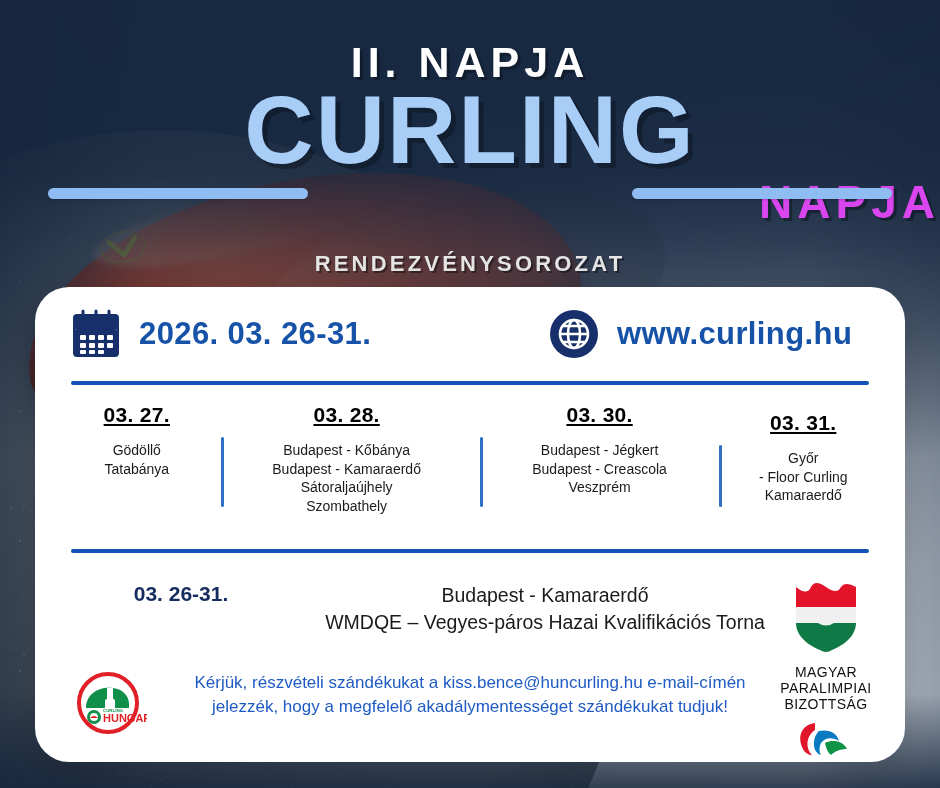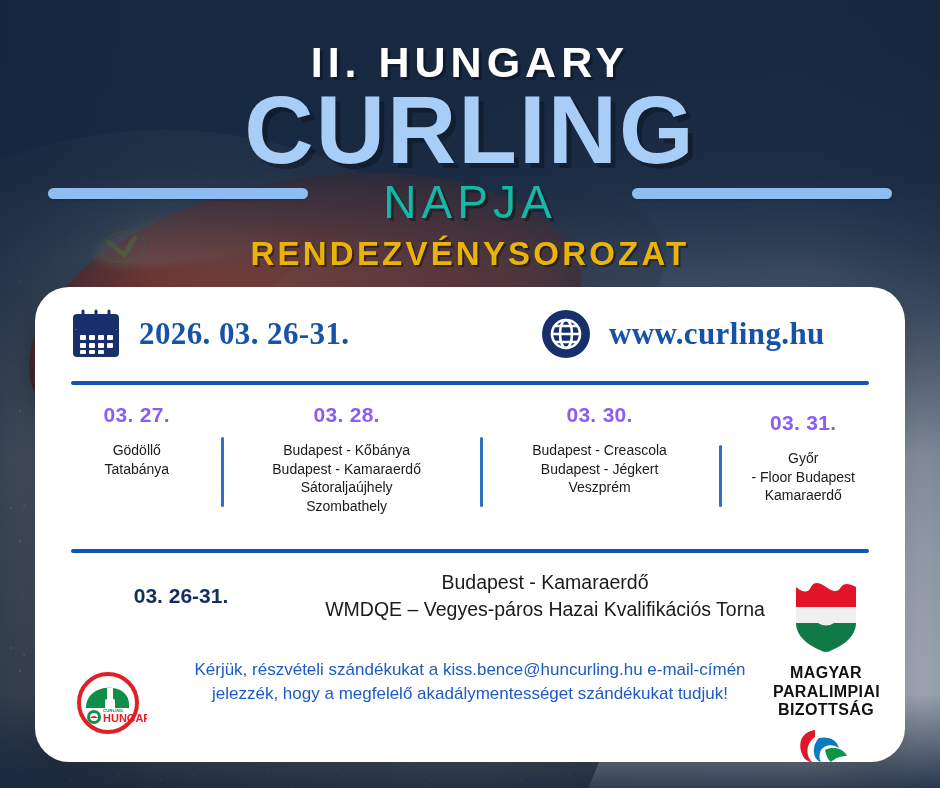--- a/index.html
+++ b/index.html
@@ -149,31 +149,32 @@
     font-size: 96px;
     line-height: 1.02;
     font-weight: 900;
     letter-spacing: 2px;
     color: #a8cdf7;
     text-shadow: 5px 5px 0 rgba(0,0,0,.26);
   }
   .t-sub {
     margin: -4px 0 0;
     font-size: 46px;
-    font-weight: 400;
+    font-weight: 700;
     letter-spacing: 5px;
-    color: #14b8a6;
+    color: #d946ef;
     text-shadow: 3px 3px 0 rgba(0,0,0,.33);
+    text-align: right;
   }
   .t-tag {
-    margin: 6px 0 0;
-    font-size: 33px;
+    margin: 22px 0 0;
+    font-size: 22px;
     font-weight: 900;
     letter-spacing: 3.2px;
-    color: #eab308;
+    color: #e5e5e5;
     text-shadow: 2px 2px 0 rgba(0,0,0,.40);
   }
   
   .rule {
     position: absolute;
     height: 11px;
     border-radius: 6px;
     background: #8fbdf2;
     box-shadow: 0 1px 2px rgba(0,0,0,.18);
     z-index: 5;
@@ -193,22 +194,21 @@
     z-index: 6;
     box-shadow: 0 10px 34px rgba(0,0,0,.22);
     overflow: hidden;
   }
 
   
   .inforow {
     display: flex;
     align-items: center;
     padding: 22px 36px 0 36px;
-    gap: 0;
-    font-family: Liberation Serif, serif;
+    gap: 8px;
   }
   .infoitem { display: flex; align-items: center; gap: 18px; }
   .infoitem.date { width: 470px; }
   .ico { flex: 0 0 auto; display: block; }
   .info-text {
     font-size: 31px;
     font-weight: 900;
     color: #1652a8;
     letter-spacing: .4px;
     white-space: nowrap;
@@ -241,36 +241,38 @@
   .col .vdiv {
     position: absolute;
     left: 0; top: 34px; bottom: 8px;
     width: 3px;
     background: #2f6fc4;
     border-radius: 2px;
   }
   .col-date {
     font-size: 21px;
     font-weight: 900;
-    color: #8b5cf6;
+    color: #000000;
     letter-spacing: .3px;
     margin: 0 0 14px;
+    text-decoration: underline;
   }
   .col-list {
     font-size: 14px;
     line-height: 1.33;
     color: #1b1b1b;
     font-weight: 400;
   }
 
   
   .wide {
     display: flex;
-    align-items: center;
+    align-items: flex-start;
     padding: 16px 36px 0 36px;
+    margin-top: 13px;
   }
   .wide-date {
     width: 220px;
     font-size: 21px;
     font-weight: 900;
     color: #152d5e;
     text-align: center;
     flex: 0 0 auto;
   }
   .wide-text {
@@ -297,22 +299,22 @@
     left: 34px; top: 385px;
     width: 78px; height: 62px;
   }
   .logo-mpb {
     position: absolute;
     right: 26px; top: 296px;
     width: 106px; height: 166px;
     text-align: center;
   }
   .mpb-caption {
-    font-size: 16px;
-    font-weight: 700;
+    font-size: 14px;
+    font-weight: 400;
     letter-spacing: .4px;
     color: #111;
     line-height: 1.16;
     margin-top: 3px;
   }
 </style>
 </head>
 <body>
 
 <div id="poster">
@@ -325,21 +327,21 @@
   <div class="bg-handle-gloss"></div>
   <svg class="bg-chevron" viewBox="0 0 46 34">
     <ellipse cx="23" cy="17" rx="22" ry="15" fill="none" stroke="#b4a82e" stroke-width="1.4" opacity=".75"></ellipse>
     <path d="M10 10 L23 25 L36 10" fill="none" stroke="#c9bd3a" stroke-width="5" stroke-linecap="round" stroke-linejoin="round"></path>
   </svg>
   <div class="bg-layer bg-haze"></div>
   <div class="bg-layer bg-topfade"></div>
   <div class="bg-layer bg-edgefade"></div>
 
   <div class="header">
-    <div class="t-kicker">II. HUNGARY</div>
+    <div class="t-kicker">II. NAPJA</div>
     <div class="t-main">CURLING</div>
     <div class="t-sub">NAPJA</div>
     <div class="t-tag">RENDEZVÉNYSOROZAT</div>
   </div>
   <div class="rule rule-l"></div>
   <div class="rule rule-r"></div>
 
   <div class="card">
 
     <div class="inforow">
@@ -402,32 +404,32 @@
           <div>Budapest - Kamaraerdő</div>
           <div>Sátoraljaújhely</div>
           <div>Szombathely</div>
         </div>
       </div>
 
       <div class="col c3">
         <div class="vdiv"></div>
         <div class="col-date">03. 30.</div>
         <div class="col-list">
+          <div>Budapest - Jégkert</div>
           <div>Budapest - Creascola</div>
-          <div>Budapest - Jégkert</div>
           <div>Veszprém</div>
         </div>
       </div>
 
       <div class="col c4">
         <div class="vdiv"></div>
         <div class="col-date">03. 31.</div>
         <div class="col-list">
           <div>Győr</div>
-          <div>- Floor Budapest</div>
+          <div>- Floor Curling</div>
           <div>Kamaraerdő</div>
         </div>
       </div>
 
     </div>
 
     <div class="hr hr-mid" style="margin-top:34px;"></div>
 
     <div class="wide">
       <div class="wide-date">03. 26-31.</div>

